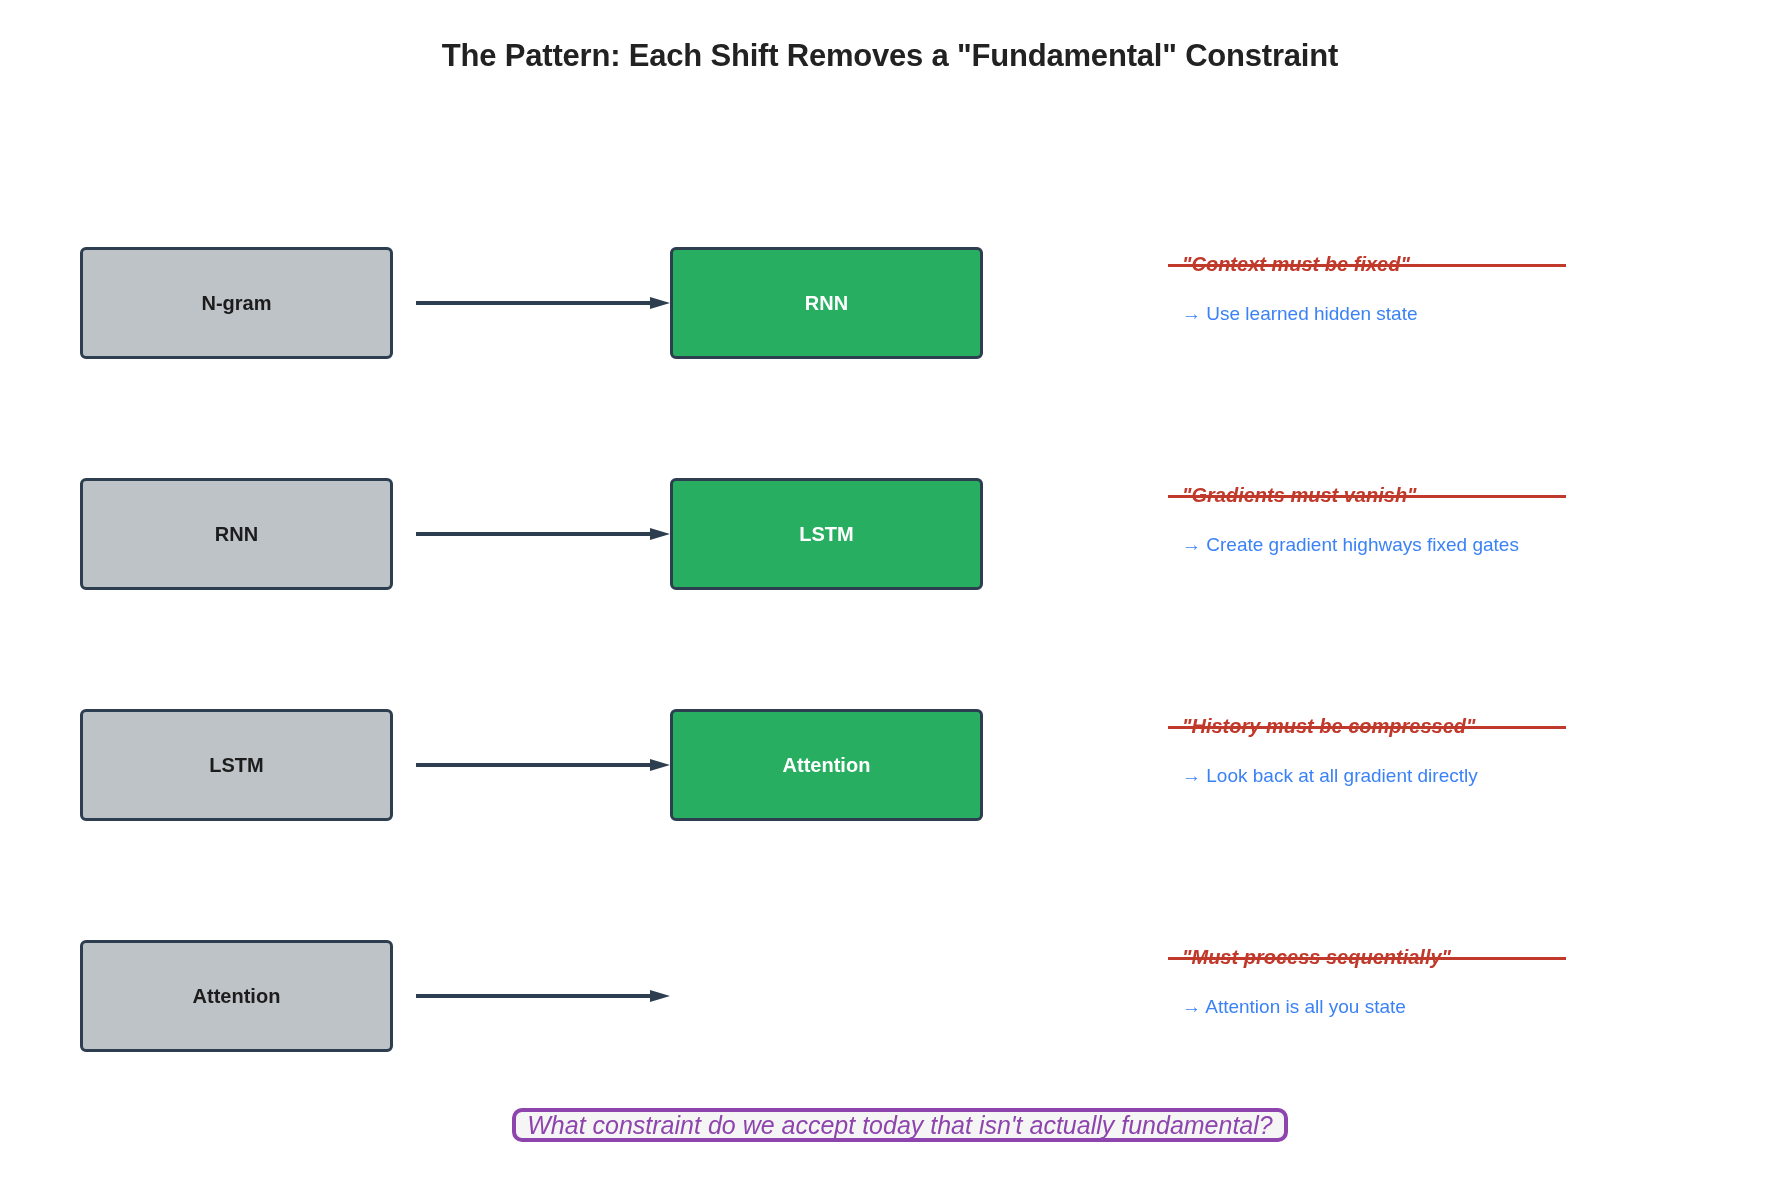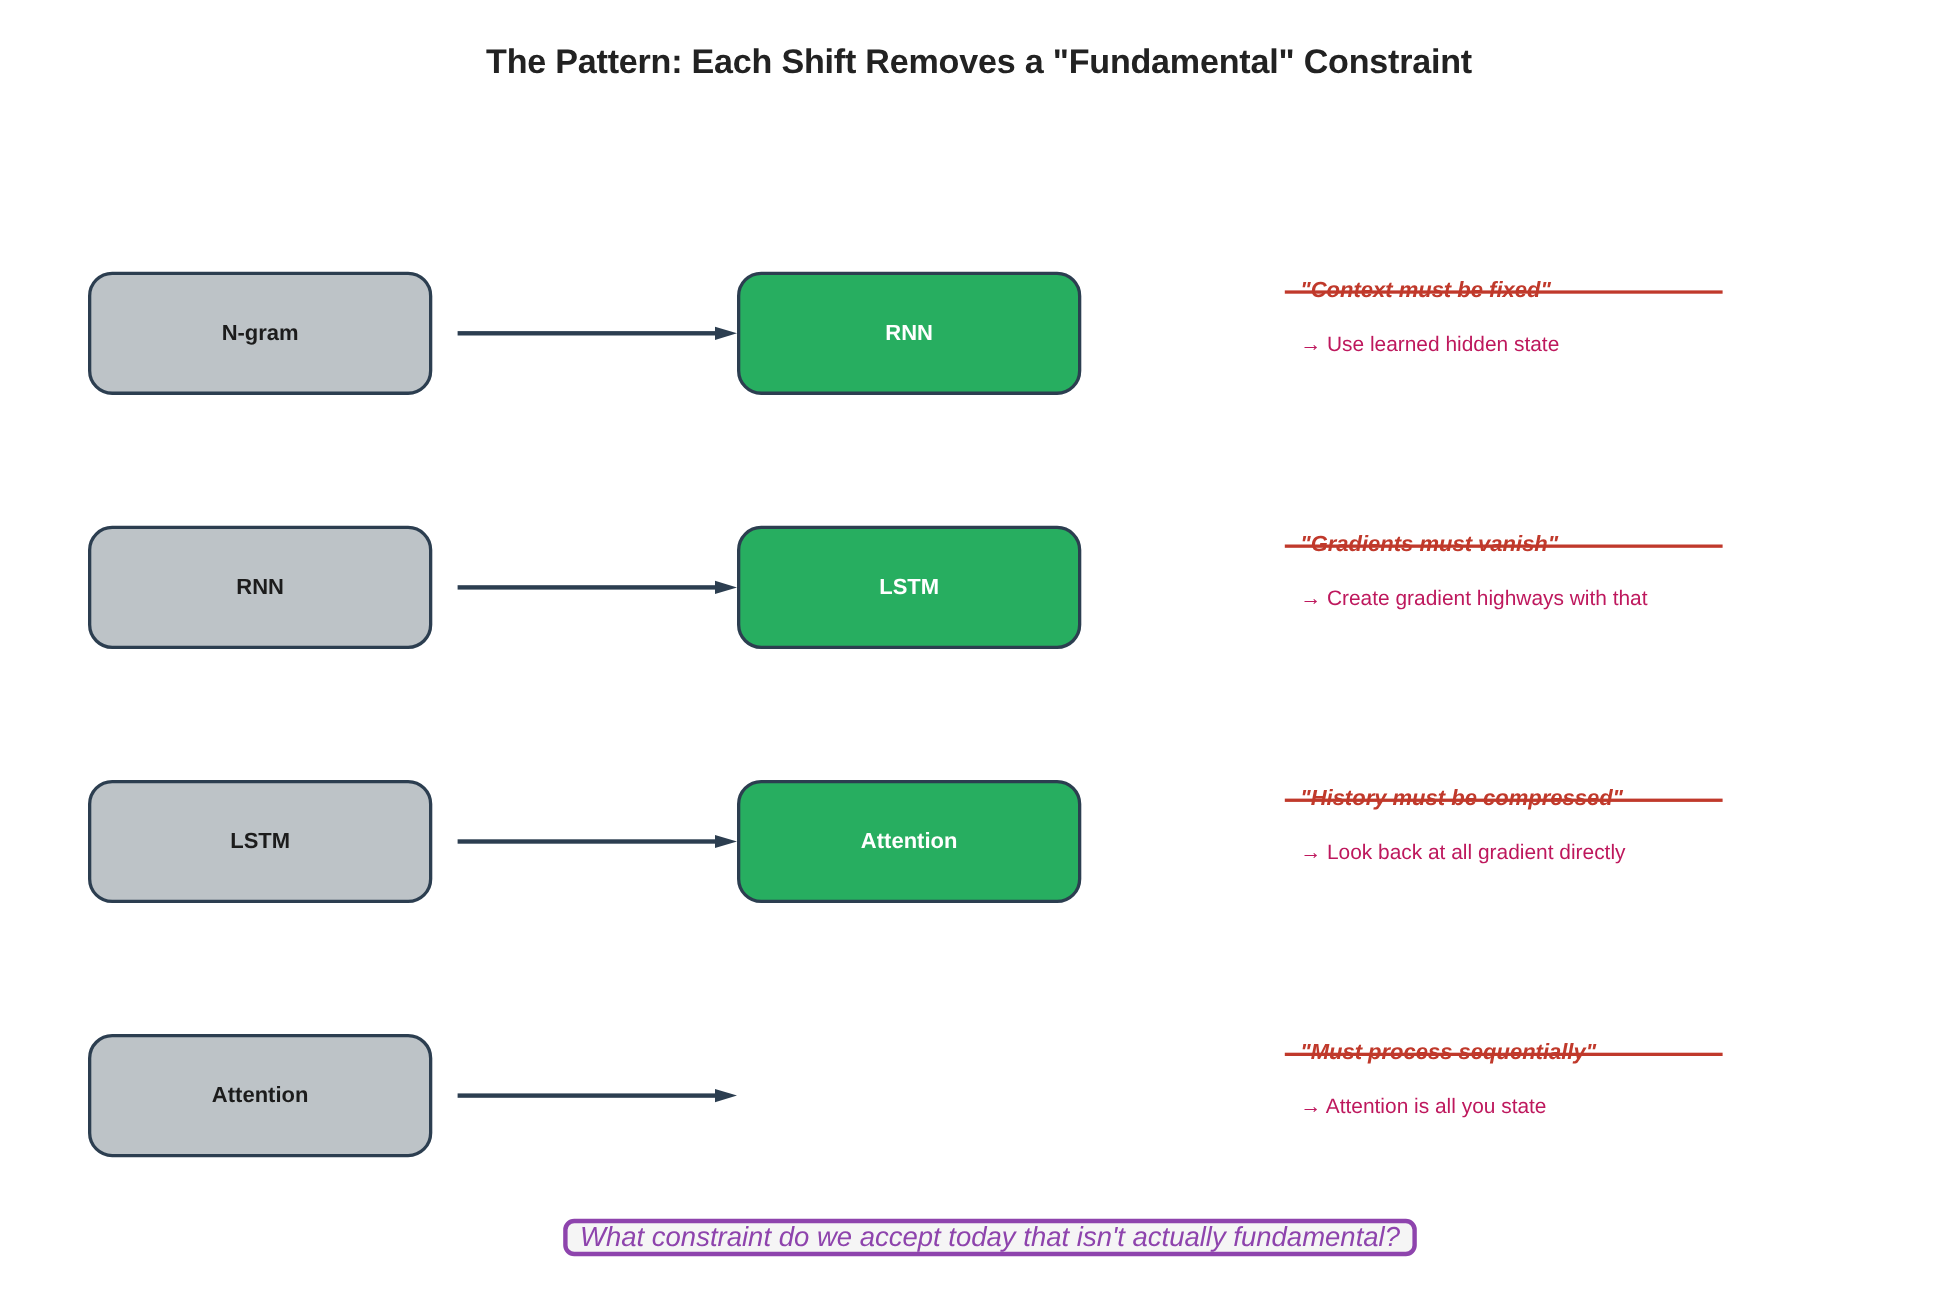--- a/index.html
+++ b/index.html
@@ -42,21 +42,21 @@
     position: absolute;
     left: 0;
     width: 1780px;
     height: 112px;
   }
 
   .node {
     position: absolute;
     box-sizing: border-box;
     border: 3px solid #2c3e50;
-    border-radius: 22px;
+    border-radius: 6px;
     display: flex;
     align-items: center;
     justify-content: center;
     font-size: 20px;
     font-weight: bold;
     height: 112px;
     top: 0;
   }
   .node-from {
     left: 80px;
@@ -128,21 +128,21 @@
     top: 13px;
     width: 398px;
     height: 3px;
     background: #c0392b;
   }
   .solution {
     position: absolute;
     top: 52px;
     left: 14px;
     font-size: 19px;
-    color: #be185d;
+    color: #3b82f6;
     white-space: nowrap;
   }
 
   
   .question-box {
     position: absolute;
     left: 512px;
     top: 1108px;
     width: 776px;
     height: 34px;
@@ -198,21 +198,21 @@
       <div class="head"></div>
     </div>
     <div class="node node-to">
       <span>LSTM</span>
     </div>
     <div class="annot" style="top:4px;">
       <div class="constraint-wrap">
         <div class="constraint">"Gradients must vanish"</div>
         <div class="strike"></div>
       </div>
-      <div class="solution">→ Create gradient highways with that</div>
+      <div class="solution">→ Create gradient highways fixed gates</div>
     </div>
   </div>
 
   <div class="row" style="top:709px;">
     <div class="node node-from">
       <span>LSTM</span>
     </div>
     <div class="arrow">
       <div class="shaft"></div>
       <div class="head"></div>

